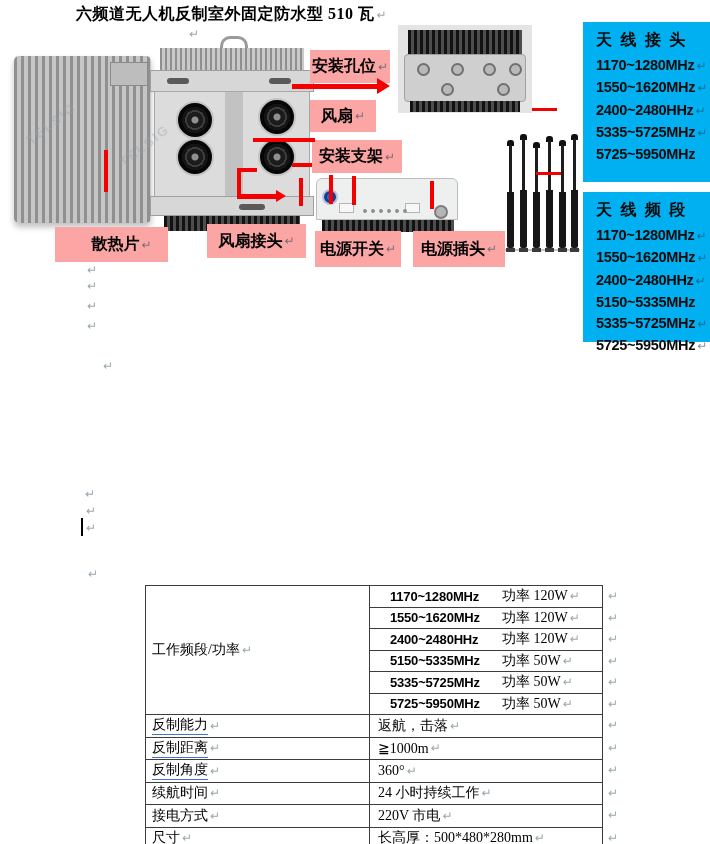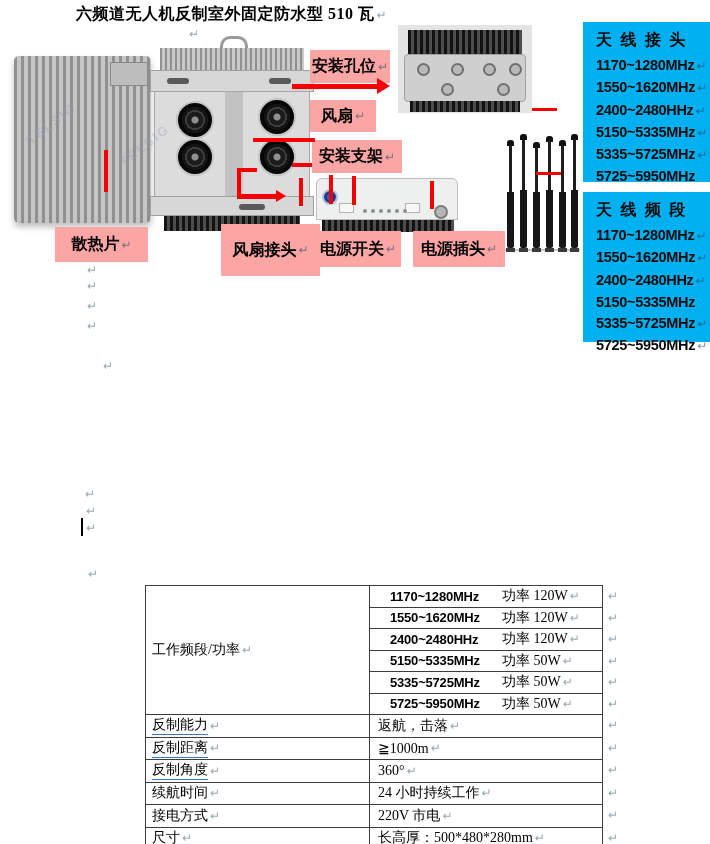--- a/index.html
+++ b/index.html
@@ -220,43 +220,42 @@
       <span class="pc onbox in">↵</span>
     </div>
   <div class="cbox" style="left:310px;top:100px;width:66px;height:32px;">
       <span>风扇</span>
       <span class="pc onbox in">↵</span>
     </div>
   <div class="cbox" style="left:312px;top:140px;width:90px;height:33px;">
       <span>安装支架</span>
       <span class="pc onbox in">↵</span>
     </div>
-  <div class="cbox" style="left:55px;top:227px;width:93px;height:35px;">
+  <div class="cbox" style="left:55px;top:227px;width:93px;height:35px;padding-left:20px;">
       <span>散热片</span>
       <span class="pc onbox in">↵</span>
     </div>
-  <div class="cbox" style="left:207px;top:224px;width:99px;height:52px;margin-left:14px;">
+  <div class="cbox" style="left:207px;top:224px;width:99px;height:34px;">
       <span>风扇接头</span>
       <span class="pc onbox in">↵</span>
     </div>
   <div class="cbox" style="left:315px;top:231px;width:86px;height:36px;">
       <span>电源开关</span>
       <span class="pc onbox in">↵</span>
     </div>
   <div class="cbox" style="left:413px;top:231px;width:92px;height:36px;">
       <span>电源插头</span>
       <span class="pc onbox in">↵</span>
     </div>
 
   <div class="infobox" style="top:22px;height:160px;">
     <div class="ititle">天 线 接 头</div>
     <div class="iline"><span>1170~1280MHz</span><span class="pc onbox in">↵</span></div>
     <div class="iline"><span>1550~1620MHz</span><span class="pc onbox in">↵</span></div>
     <div class="iline"><span>2400~2480HHz</span><span class="pc onbox in">↵</span></div>
-    <div class="iline"><span>5150~5335MHz</span><span class="pc onbox in">↵</span></div>
     <div class="iline"><span>5335~5725MHz</span><span class="pc onbox in">↵</span></div>
     <div class="iline"><span>5725~5950MHz</span></div>
   </div>
   <div class="infobox" style="top:192px;height:150px;">
     <div class="ititle">天 线 频 段</div>
     <div class="iline"><span>1170~1280MHz</span><span class="pc onbox in">↵</span></div>
     <div class="iline"><span>1550~1620MHz</span><span class="pc onbox in">↵</span></div>
     <div class="iline"><span>2400~2480HHz</span><span class="pc onbox in">↵</span></div>
     <div class="iline"><span>5150~5335MHz</span></div>
     <div class="iline"><span>5335~5725MHz</span><span class="pc onbox in">↵</span></div>

